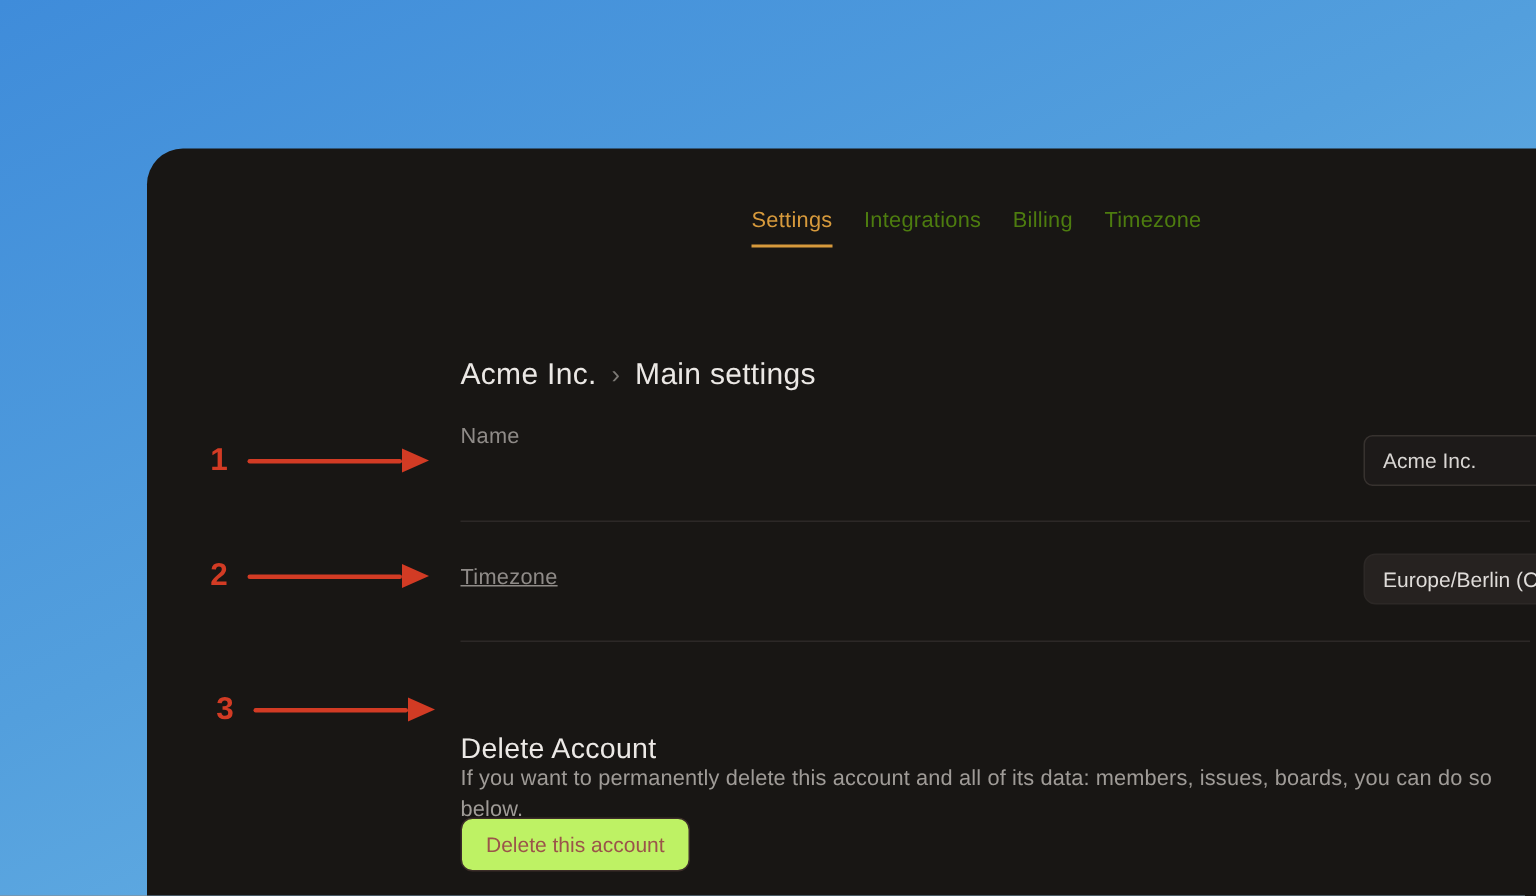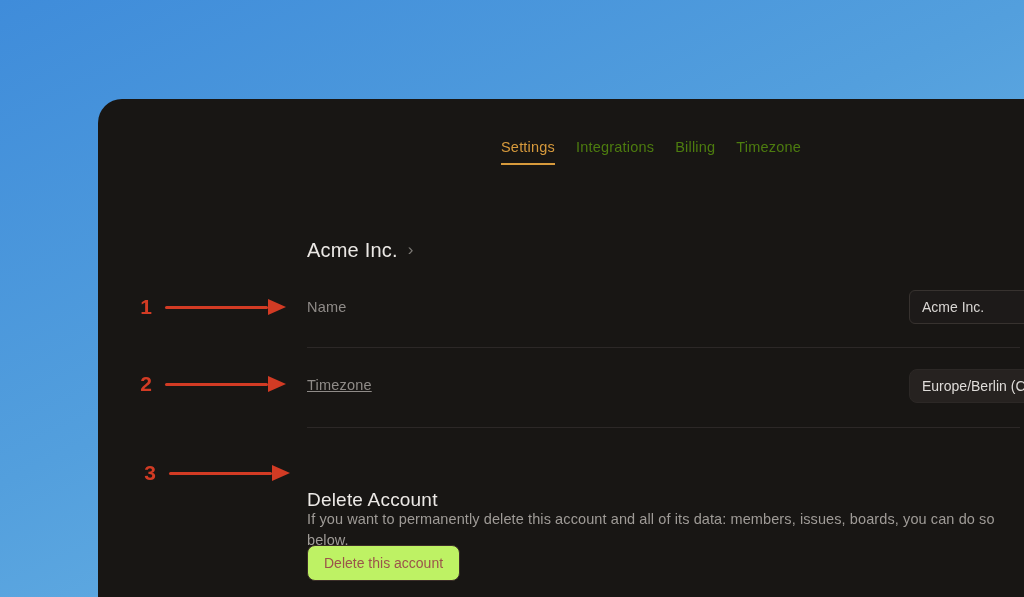--- a/index.html
+++ b/index.html
@@ -49,21 +49,21 @@
   }
   .breadcrumb .crumb { letter-spacing: 0.2px; }
   .breadcrumb .sep { color: #7c7975; font-size: 17px; transform: translateY(-1px); }
 
   .field-label {
     position: absolute; left: 0;
     font-size: 14.5px;
     color: #8f8b88;
     letter-spacing: 0.2px;
   }
-  .label-name { top: 200px; }
+  .label-name { top: 184px; }
   .label-timezone { top: 278px; text-decoration: underline; }
 
   .text-input {
     position: absolute;
     left: 602px; top: 191px;
     width: 315px; height: 34px;
     background: #1d1a19;
     border: 1px solid #37322f;
     border-radius: 6px;
     color: #d9d6d3;
@@ -161,20 +161,21 @@
     <div class="nav-tab">Integrations</div>
     <div class="nav-tab">Billing</div>
     <div class="nav-tab">Timezone</div>
   </nav>
 
   <div class="content">
 
     <div class="breadcrumb">
       <span class="crumb">Acme Inc.</span>
       <span class="sep">›</span>
+      <span class="crumb">Main settings</span>
     </div>
 
     <div class="field-label label-name">Name</div>
     <input class="text-input" type="text" value="Acme Inc." style="">
 
     <div class="separator sep-1"></div>
 
     <div class="field-label label-timezone">Timezone</div>
     <div class="select">
       <span>Europe/Berlin (CEST) +02:00</span>

